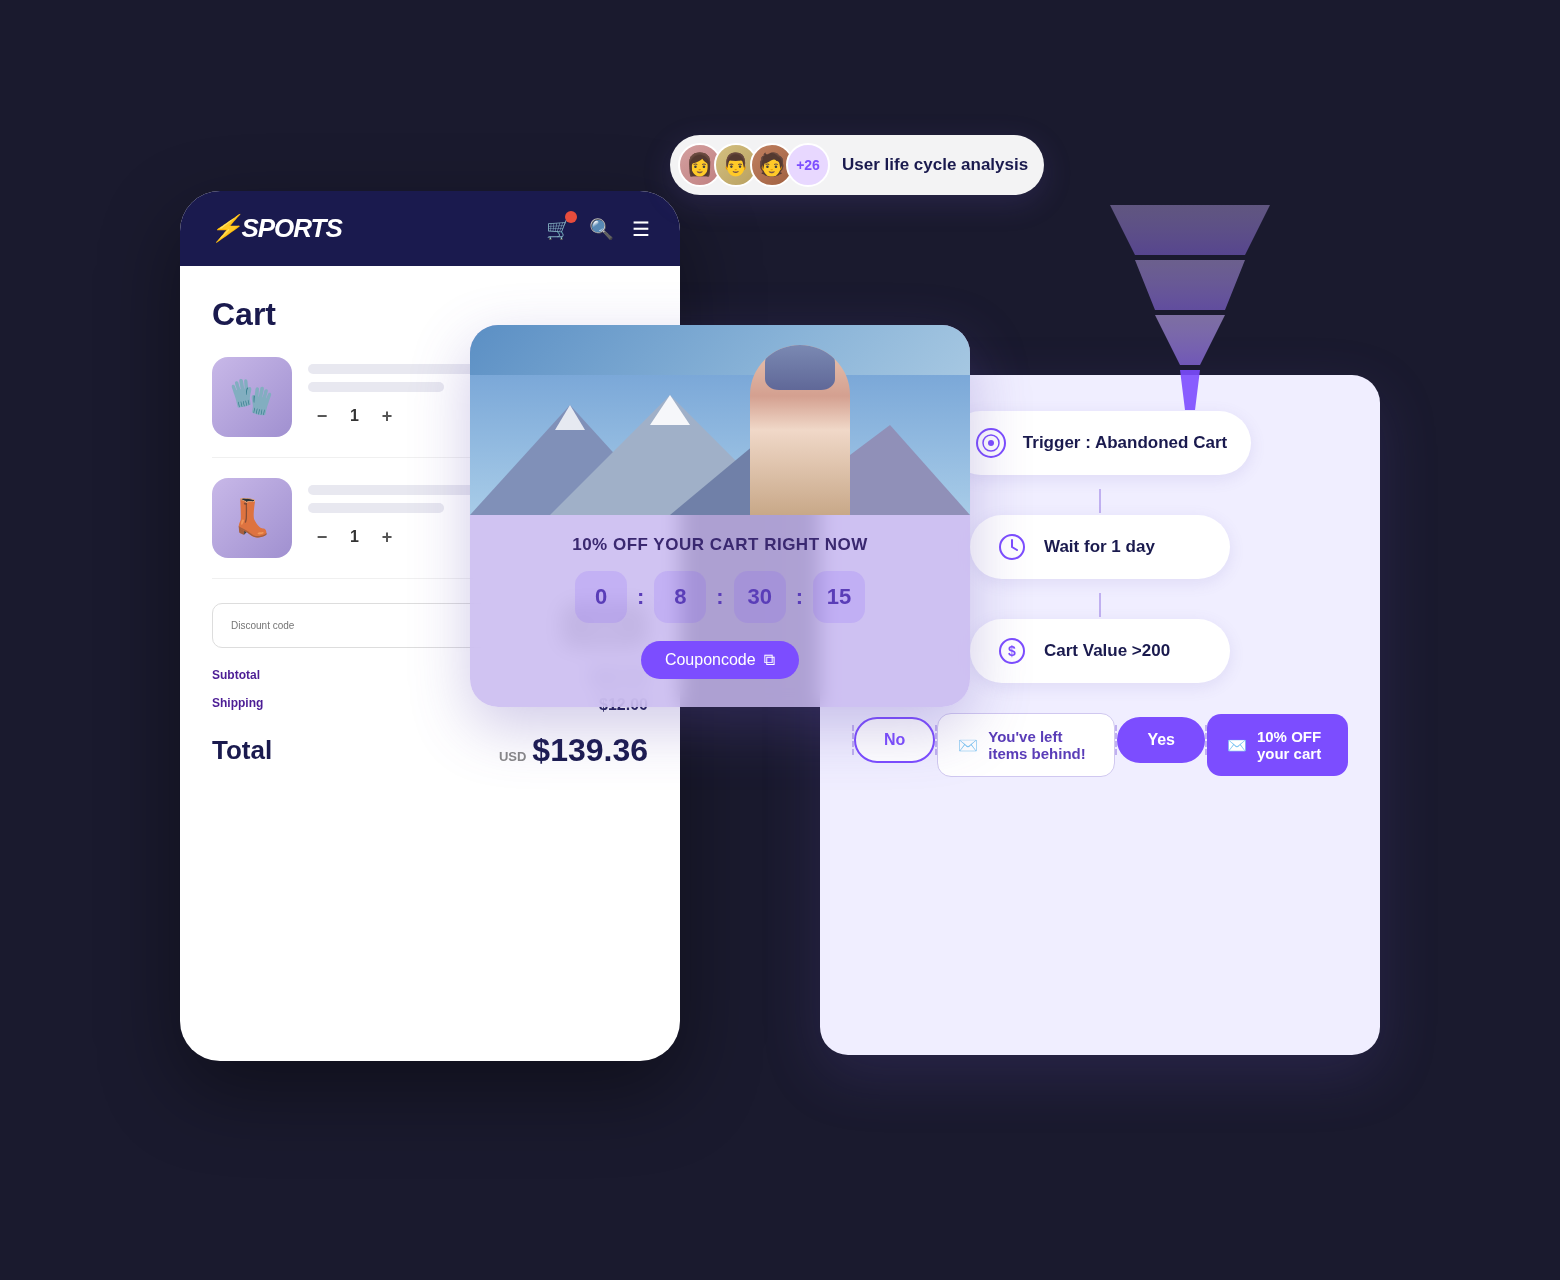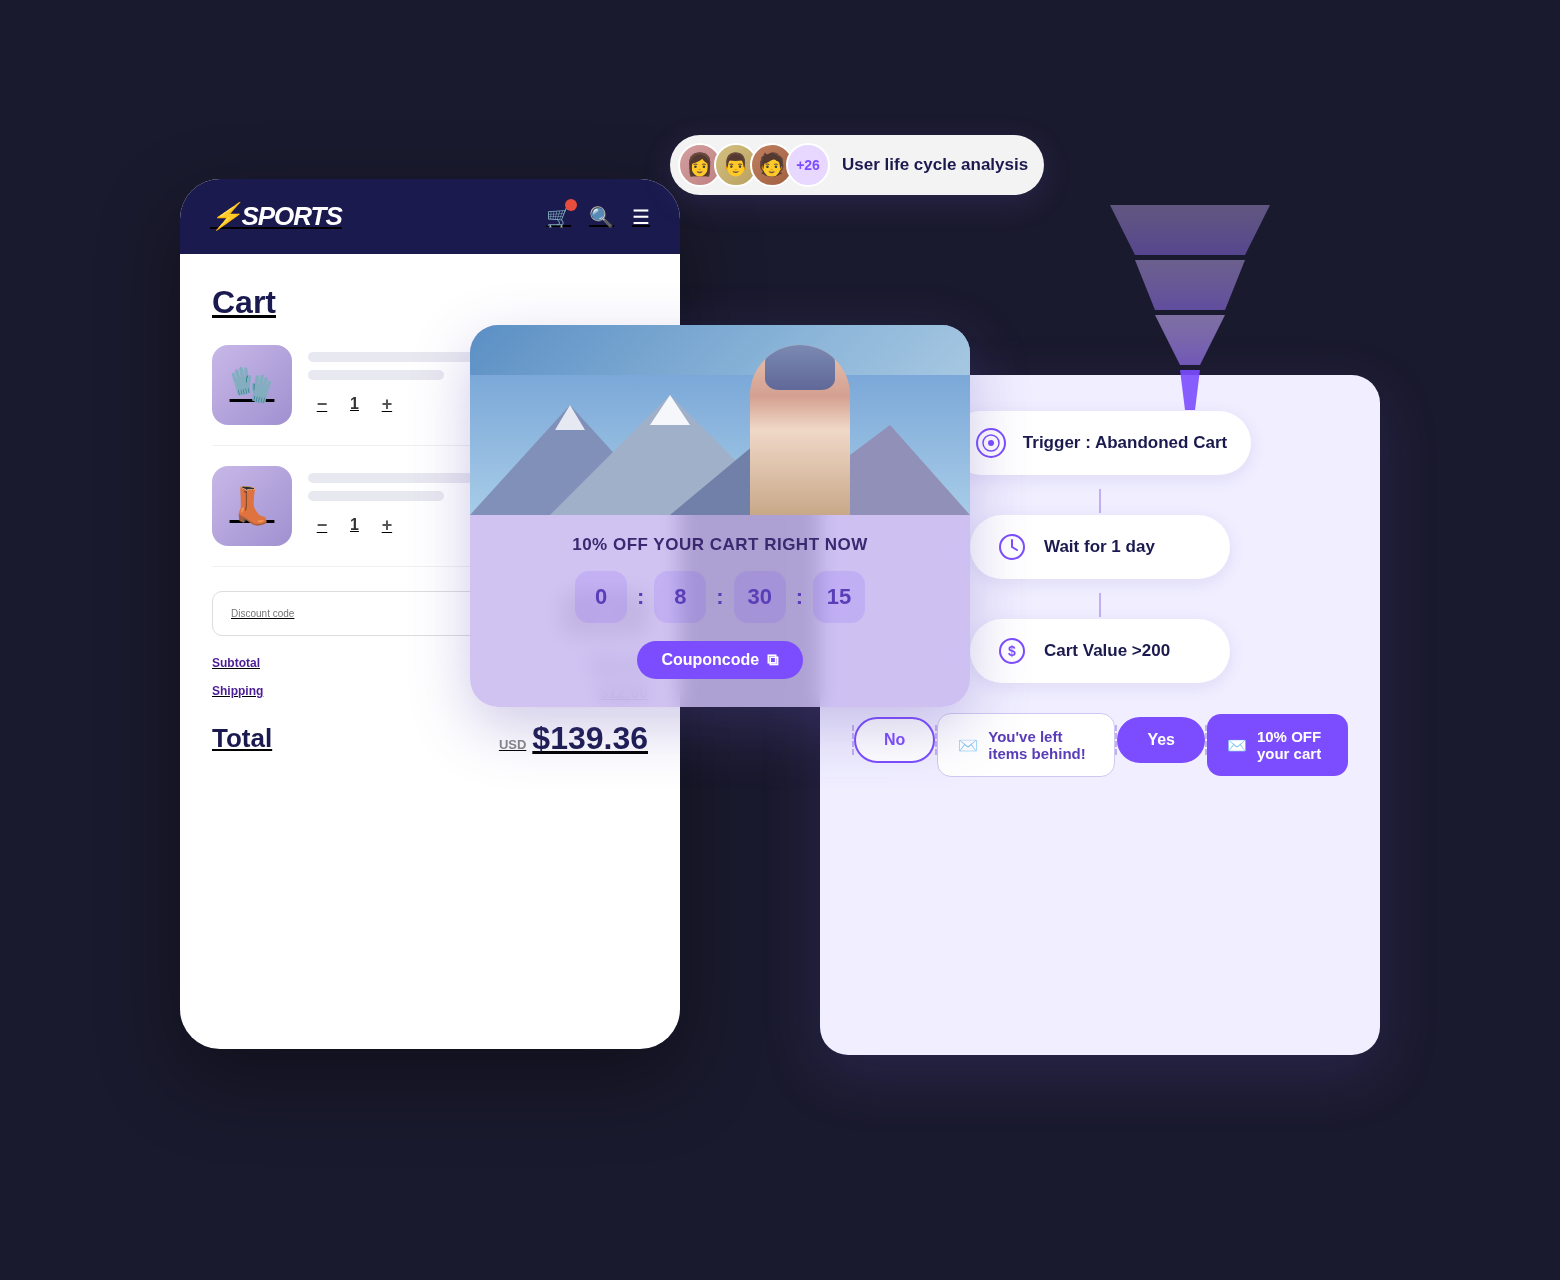--- a/index.html
+++ b/index.html
@@ -18,29 +18,28 @@
     .scene {
       position: relative;
       width: 1200px;
       height: 1050px;
     }
 
     
     .phone-card {
       position: absolute;
       left: 0;
-      top: 64px;
+      top: 76px;
       width: 500px;
       height: 870px;
       background: #fff;
       border-radius: 40px;
       box-shadow: 0 30px 80px rgba(0,0,0,0.4);
       overflow: hidden;
       z-index: 3;
-      text-decoration: underline;
     }
 
     .phone-header {
       background: #1a1a4e;
       padding: 22px 30px;
       display: flex;
       align-items: center;
       justify-content: space-between;
     }
 
@@ -333,21 +332,21 @@
 
     .coupon-pill {
       display: inline-flex;
       align-items: center;
       gap: 8px;
       background: #7c4dff;
       color: #fff;
       padding: 10px 24px;
       border-radius: 50px;
       font-size: 16px;
-      font-weight: 700;
+      font-weight: 400;
     }
 
     
     .flow-card {
       position: absolute;
       right: 0;
       top: 260px;
       width: 560px;
       height: 680px;
       background: #f0eeff;

